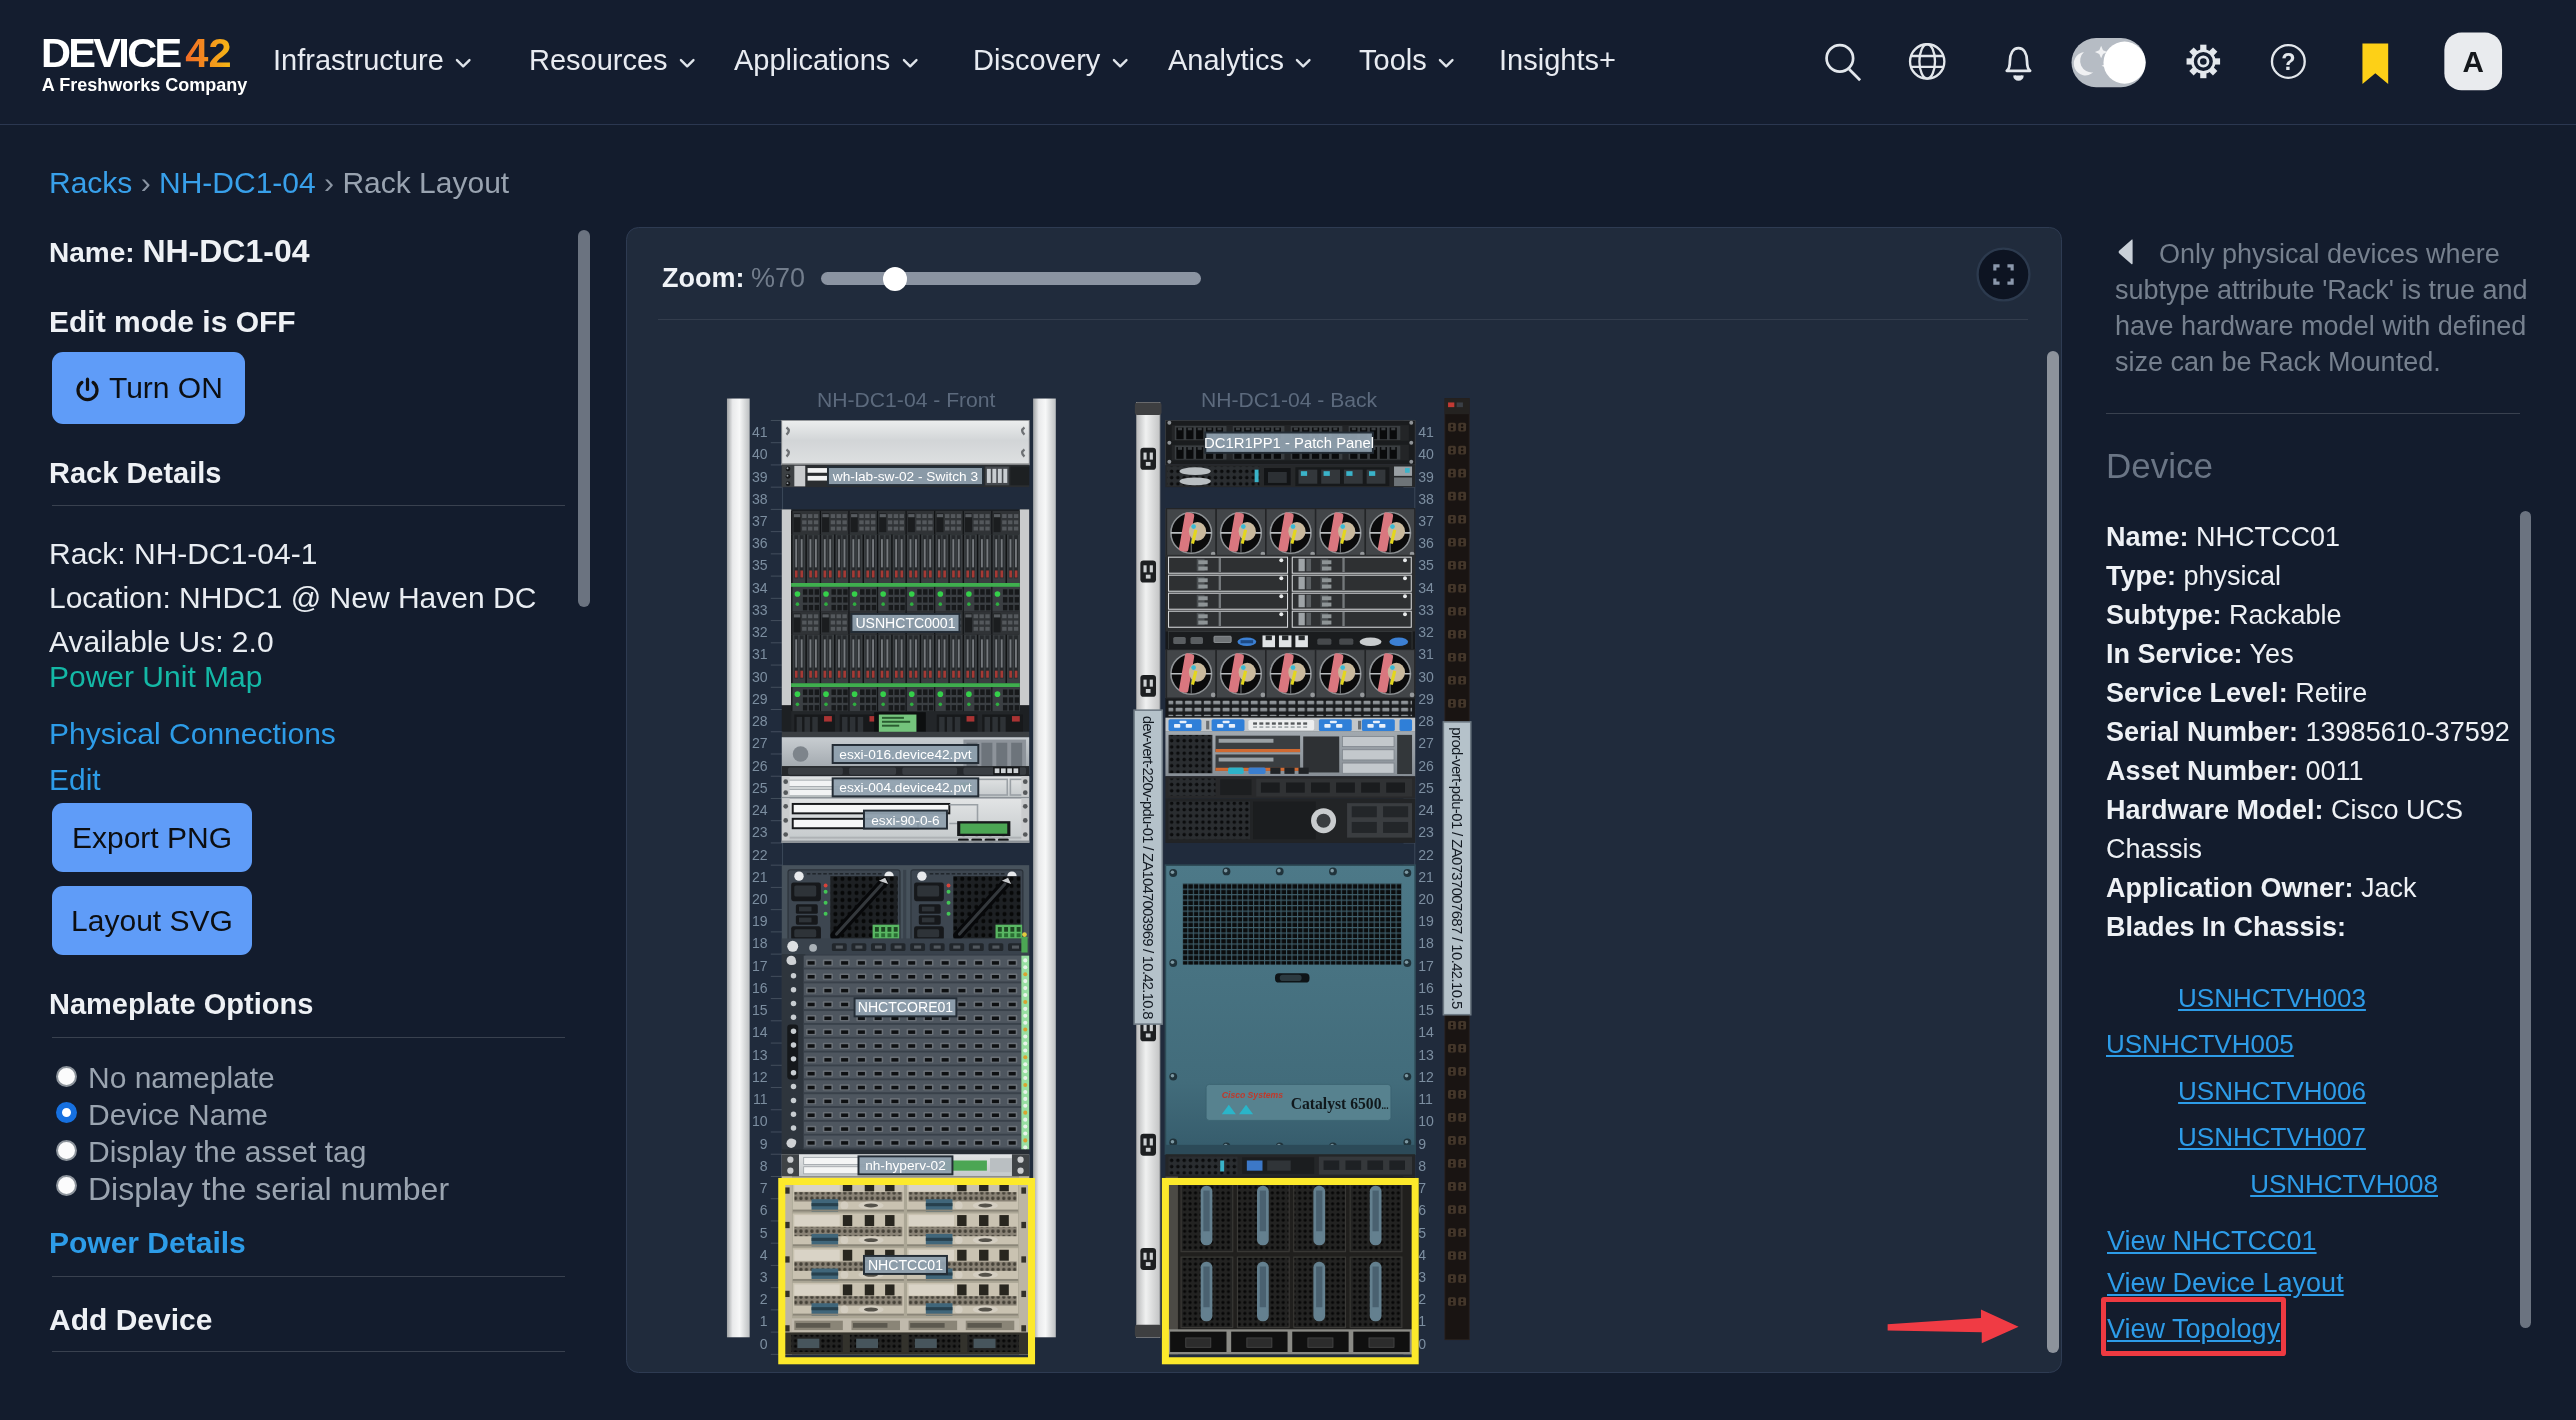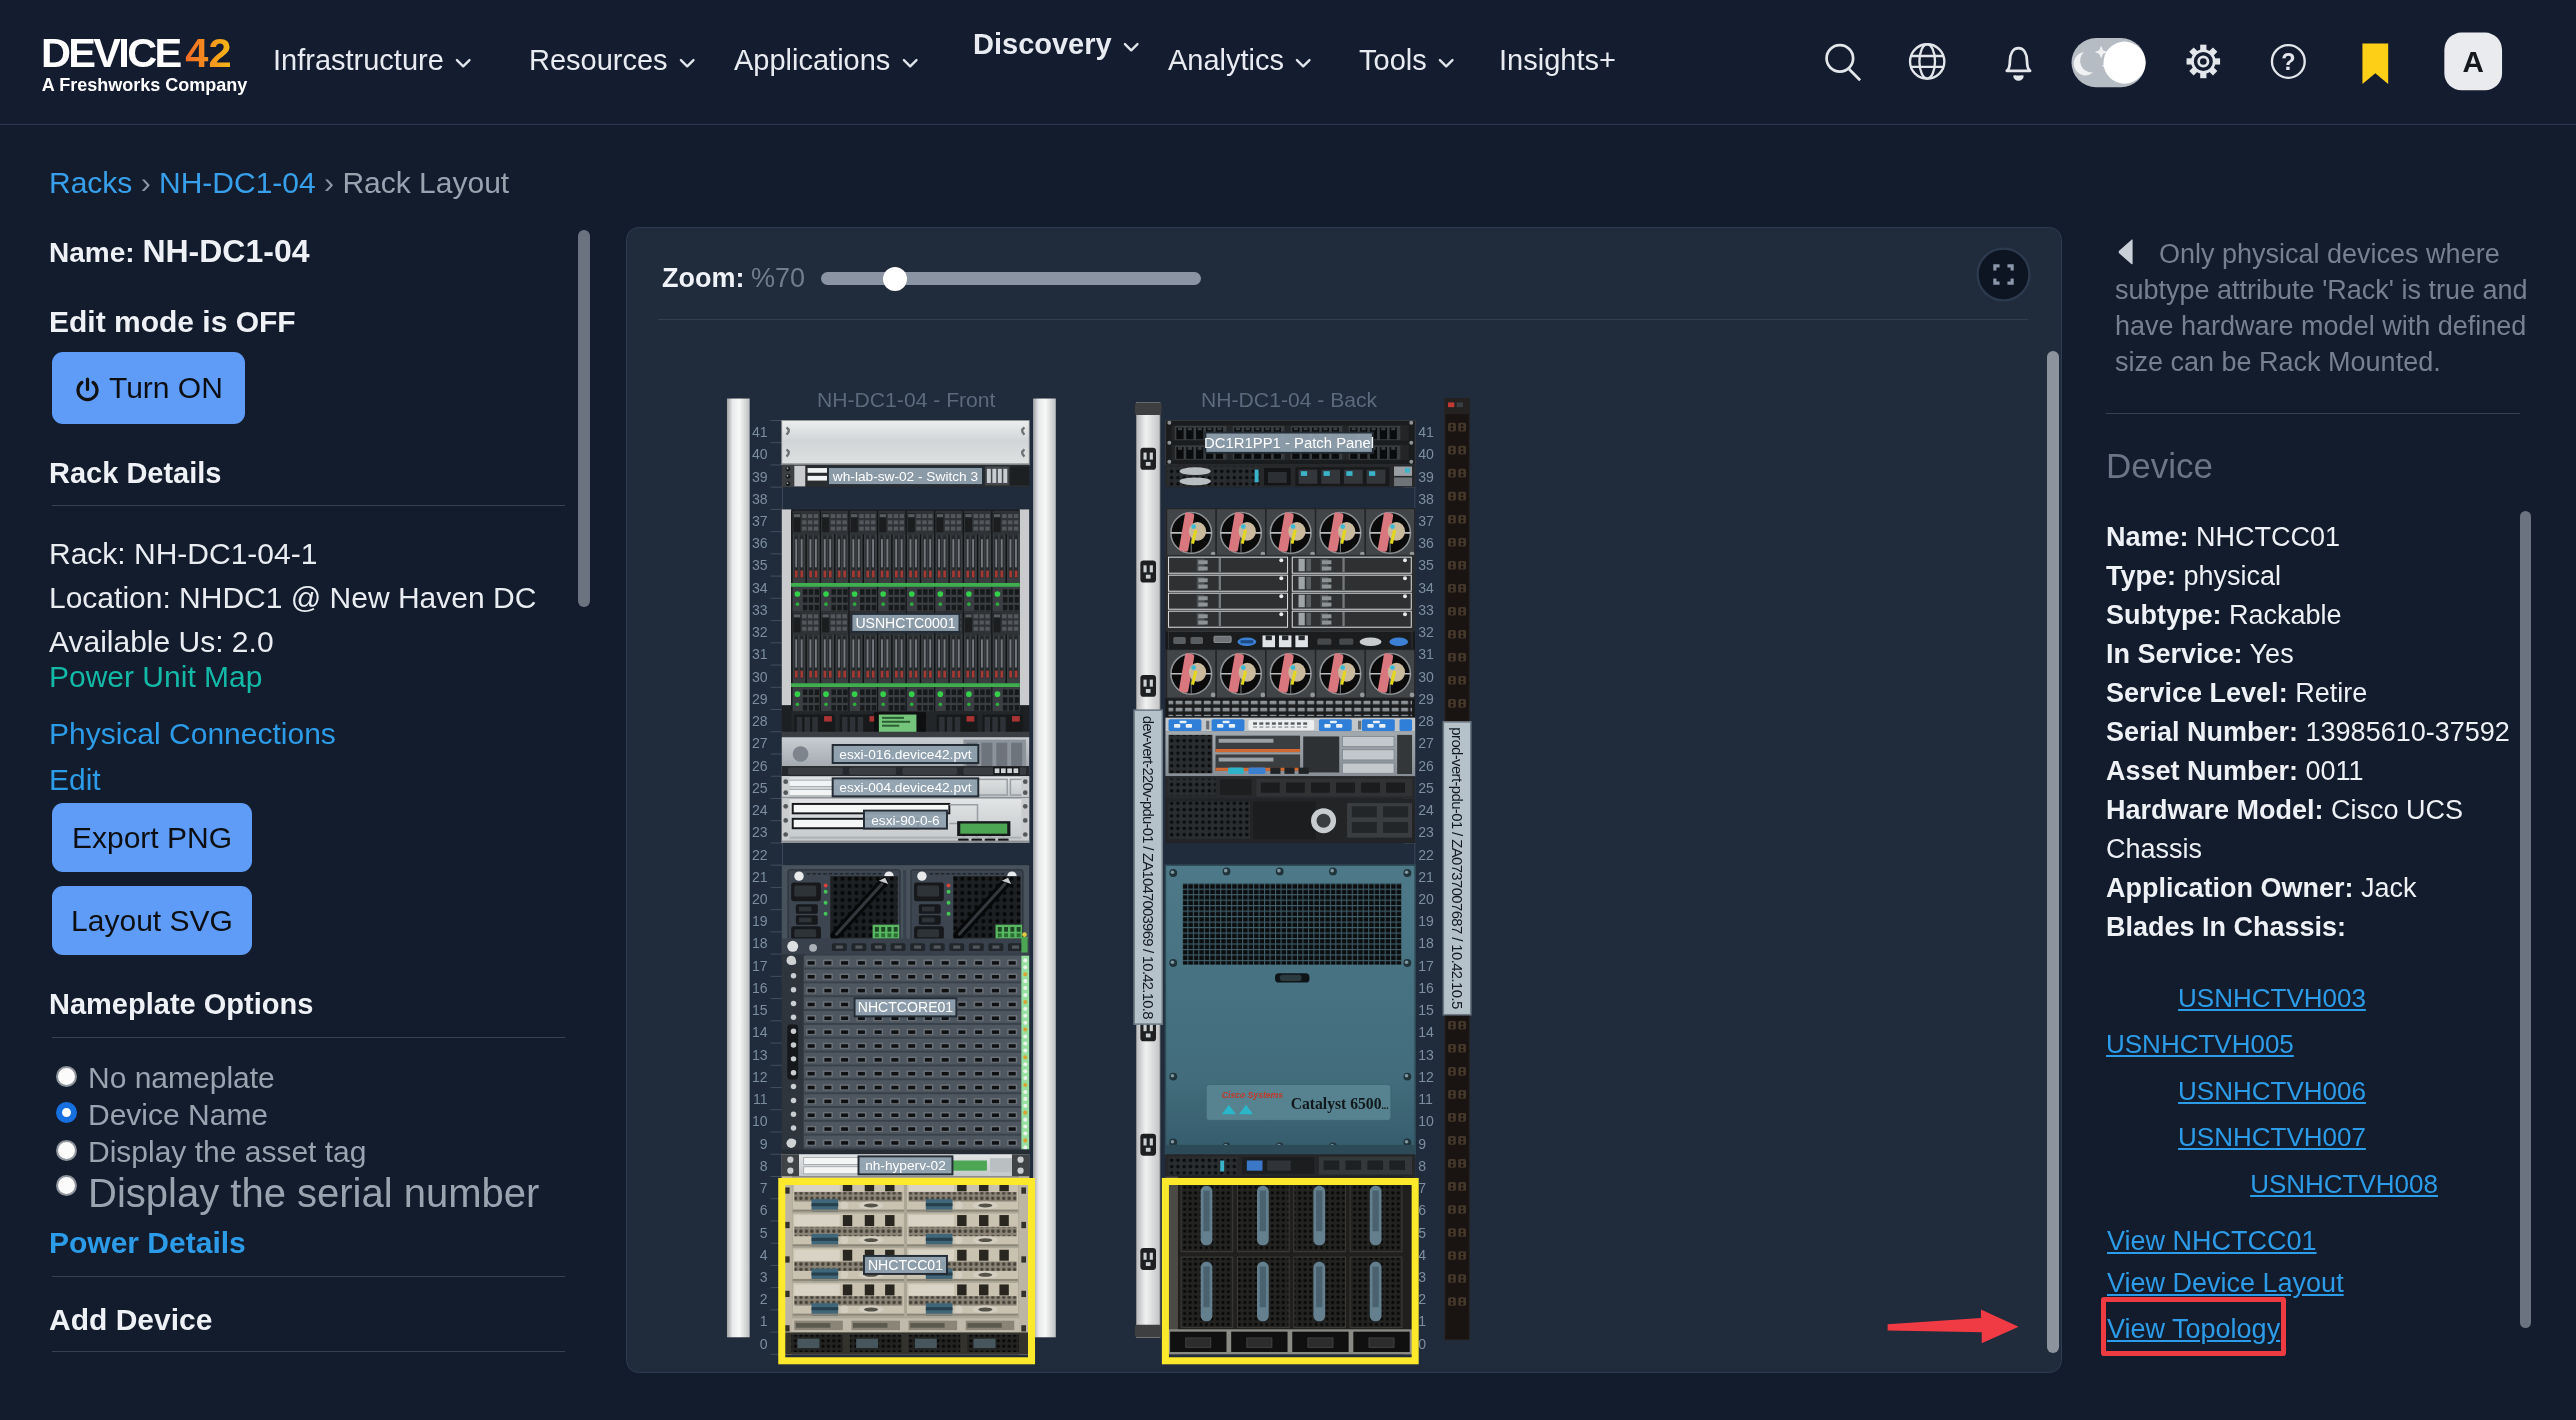--- a/index.html
+++ b/index.html
@@ -20,21 +20,21 @@
 </svg>
 <div class="abs" style="left:273px;top:44px;font-size:29px;font-weight:500;color:#e8ebf1;white-space:nowrap">Infrastructure<svg width="20.4" height="20.4" viewBox="0 0 26 26" style="vertical-align:-3.1px;margin-left:9.4px">
       <path d="M5 9 L13 17 L21 9" stroke="#dfe4ea" stroke-width="3" fill="none" stroke-linecap="round" stroke-linejoin="round"></path>
     </svg></div>
 <div class="abs" style="left:529px;top:44px;font-size:29px;font-weight:500;color:#e8ebf1;white-space:nowrap">Resources<svg width="20.4" height="20.4" viewBox="0 0 26 26" style="vertical-align:-3.1px;margin-left:9.4px">
       <path d="M5 9 L13 17 L21 9" stroke="#dfe4ea" stroke-width="3" fill="none" stroke-linecap="round" stroke-linejoin="round"></path>
     </svg></div>
 <div class="abs" style="left:734px;top:44px;font-size:29px;font-weight:500;color:#e8ebf1;white-space:nowrap">Applications<svg width="20.4" height="20.4" viewBox="0 0 26 26" style="vertical-align:-3.1px;margin-left:9.4px">
       <path d="M5 9 L13 17 L21 9" stroke="#dfe4ea" stroke-width="3" fill="none" stroke-linecap="round" stroke-linejoin="round"></path>
     </svg></div>
-<div class="abs" style="left:973px;top:28px;font-size:29px;font-weight:700;color:#e8ebf1;white-space:nowrap">Discovery<svg width="20.4" height="20.4" viewBox="0 0 26 26" style="vertical-align:-3.1px;margin-left:9.4px">
+<div class="abs" style="left:973px;top:44px;font-size:29px;font-weight:400;color:#e8ebf1;white-space:nowrap">Discovery<svg width="20.4" height="20.4" viewBox="0 0 26 26" style="vertical-align:-3.1px;margin-left:9.4px">
       <path d="M5 9 L13 17 L21 9" stroke="#dfe4ea" stroke-width="3" fill="none" stroke-linecap="round" stroke-linejoin="round"></path>
     </svg></div>
 <div class="abs" style="left:1168px;top:44px;font-size:29px;font-weight:500;color:#e8ebf1;white-space:nowrap">Analytics<svg width="20.4" height="20.4" viewBox="0 0 26 26" style="vertical-align:-3.1px;margin-left:9.4px">
       <path d="M5 9 L13 17 L21 9" stroke="#dfe4ea" stroke-width="3" fill="none" stroke-linecap="round" stroke-linejoin="round"></path>
     </svg></div>
 <div class="abs" style="left:1359px;top:44px;font-size:29px;font-weight:500;color:#e8ebf1;white-space:nowrap">Tools<svg width="20.4" height="20.4" viewBox="0 0 26 26" style="vertical-align:-3.1px;margin-left:9.4px">
       <path d="M5 9 L13 17 L21 9" stroke="#dfe4ea" stroke-width="3" fill="none" stroke-linecap="round" stroke-linejoin="round"></path>
     </svg></div>
 <div class="abs" style="left:1499px;top:44px;font-size:29px;font-weight:500;color:#e8ebf1;white-space:nowrap">Insights+</div>
 <svg class="abs" style="left:1809px;top:23.5px" width="720" height="78" viewBox="0 0 920 100">
@@ -2517,21 +2517,21 @@
 <div class="abs" style="left:52px;top:886px;width:200px;height:69px;background:#5f9cf8;border-radius:11px;text-align:center;line-height:69px;font-size:30px;color:#0c0e11">Layout SVG</div>
 <div class="abs" style="left:49px;top:988px;font-size:29px;font-weight:bold;color:#eef1f5">Nameplate Options</div>
 <div class="abs" style="left:52px;top:1037px;width:513px;height:0;border-top:1.6px solid #39414f"></div>
 <div class="abs" style="left:56px;top:1066px;width:21px;height:21px;border-radius:50%;background:#fbfbfc;border:2.3px solid #8d949c"></div>
 <div class="abs" style="left:88px;top:1061px;font-size:30px;color:#9aa4b0">No nameplate</div>
 <div class="abs" style="left:56px;top:1102px;width:21px;height:21px;border-radius:50%;background:#fff;border:6.3px solid #1670e0"></div>
 <div class="abs" style="left:88px;top:1098px;font-size:30px;color:#9aa4b0">Device Name</div>
 <div class="abs" style="left:56px;top:1140px;width:21px;height:21px;border-radius:50%;background:#fbfbfc;border:2.3px solid #8d949c"></div>
 <div class="abs" style="left:88px;top:1135px;font-size:30px;color:#9aa4b0">Display the asset tag</div>
 <div class="abs" style="left:56px;top:1175px;width:21px;height:21px;border-radius:50%;background:#fbfbfc;border:2.3px solid #8d949c"></div>
-<div class="abs" style="left:88px;top:1171px;font-size:40px;color:#9aa4b0">Display the serial number</div>
+<div class="abs" style="left:88px;top:1171px;font-size:32px;color:#9aa4b0">Display the serial number</div>
 <div class="abs" style="left:49px;top:1226px;font-size:30px;font-weight:bold;color:#2d9ce8">Power Details</div>
 <div class="abs" style="left:52px;top:1276px;width:513px;height:0;border-top:1.6px solid #39414f"></div>
 <div class="abs" style="left:49px;top:1303px;font-size:30px;font-weight:bold;color:#eef1f5">Add Device</div>
 <div class="abs" style="left:52px;top:1351px;width:513px;height:0;border-top:1.6px solid #39414f"></div>
 <div class="abs" style="left:578px;top:230px;width:11.7px;height:377px;border-radius:6.3px;background:#6b7380"></div>
 <div class="abs" style="left:2047px;top:351px;width:11.7px;height:1002px;border-radius:6.3px;background:#8d939c"></div>
 <div class="abs" style="left:2520px;top:511px;width:11px;height:817px;border-radius:6.3px;background:#6b7380"></div>
 <svg class="abs" style="left:2117px;top:238px" width="18" height="28" viewBox="0 0 23 36">
     <path d="M19 2 Q20 1 20 4 L20 32 Q20 35 18 33 L3 20 Q1 18 3 16 z" fill="#c9d0d8"></path>
   </svg>

